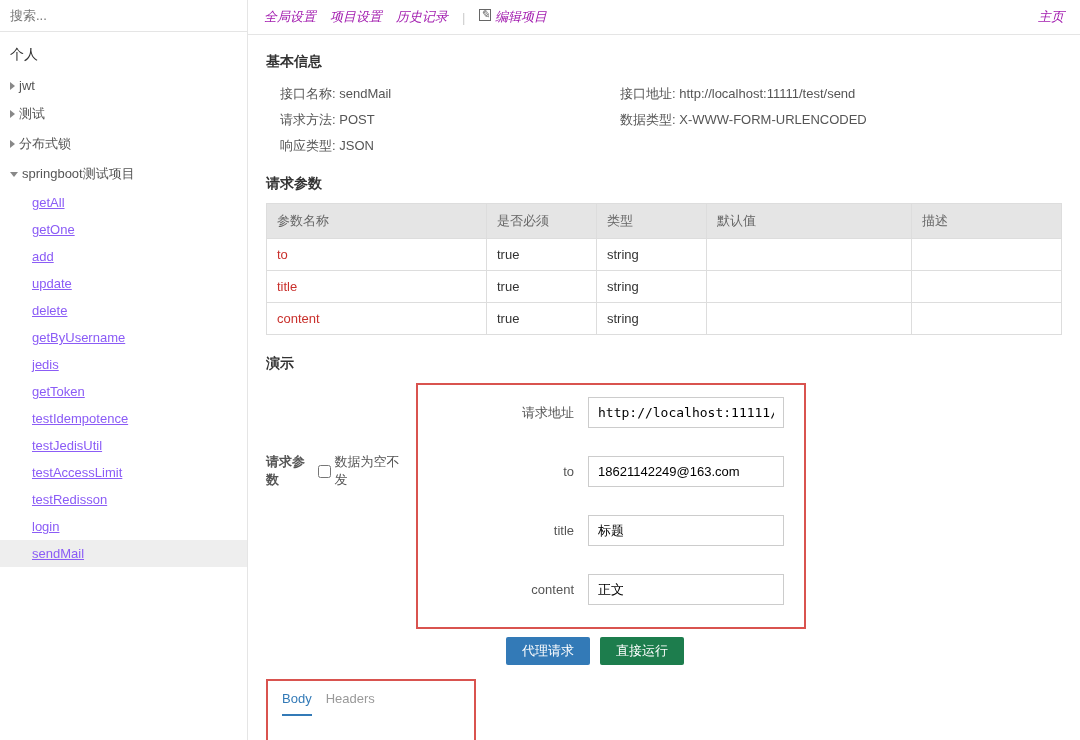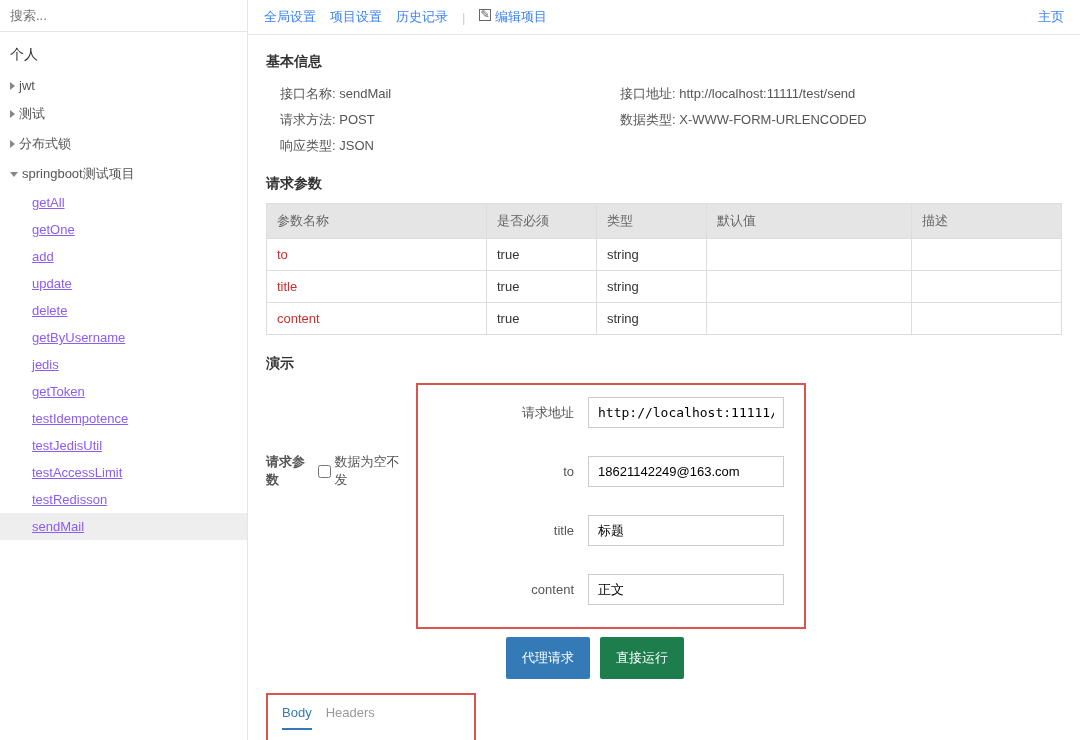--- a/index.html
+++ b/index.html
@@ -13,41 +13,41 @@
 .tree-item { padding: 6px 10px 6px 10px; cursor: pointer; display: flex; align-items: center; gap: 4px; color: #555; }
 .tree-item .caret { display: inline-block; width: 0; height: 0; border-style: solid; }
 .tree-item .caret-right { border-width: 4px 0 4px 5px; border-color: transparent transparent transparent #888; }
 .tree-item .caret-down { border-width: 5px 4px 0 4px; border-color: #888 transparent transparent transparent; }
 .tree-child { padding: 6px 10px 6px 32px; cursor: pointer; color: #8b5cf6; text-decoration: underline; }
 .tree-child.active { background: #eee; }
 .main { flex: 1; display: flex; flex-direction: column; overflow: hidden; }
 .topbar { border-bottom: 1px solid #e5e5e5; padding: 8px 16px; display: flex; align-items: center; gap: 14px; color: #666; font-size: 13px; }
 .topbar .divider { color: #ccc; }
 .topbar .spacer { flex: 1; }
-.topbar a { color: #3b82f6; cursor: pointer; }
+.topbar a { color: #a21caf; cursor: pointer; font-style: italic; }
 .content { flex: 1; overflow-y: auto; padding: 18px; }
 .section-title { font-weight: bold; color: #333; margin-bottom: 10px; font-size: 14px; }
 .info-grid { display: flex; flex-wrap: wrap; color: #555; margin-bottom: 16px; padding-left: 14px; }
 .info-item { width: 340px; padding: 4px 0; font-size: 13px; }
 .info-item.wide { width: 420px; }
 .param-table { width: 100%; border-collapse: collapse; margin-bottom: 20px; }
 .param-table th, .param-table td { border: 1px solid #ddd; padding: 8px 10px; text-align: left; font-size: 13px; font-weight: normal; }
 .param-table th { background: #e5e5e5; color: #666; }
 .param-table td.pname { color: #c9302c; }
 .demo-wrap { display: flex; gap: 10px; }
 .demo-left { width: 140px; padding-top: 70px; }
 .checkbox-line { display: flex; align-items: center; gap: 4px; color: #555; font-size: 13px; }
 .red-box { border: 2px solid #d9534f; padding: 12px 20px 12px 70px; }
 .form-row { display: flex; align-items: center; margin: 0 0 28px 0; }
 .form-row:last-child { margin-bottom: 10px; }
 .form-row label { width: 100px; text-align: right; padding-right: 14px; color: #555; font-size: 13px; }
 .form-row input { flex: 1; max-width: 320px; border: 1px solid #ccc; padding: 7px 9px; font-size: 13px; font-family: monospace; }
 .form-row input.normal { font-family: inherit; }
 .btn-row { padding-left: 240px; margin: 8px 0 14px 0; display: flex; gap: 10px; }
-.btn { padding: 12px 16px; border: none; color: #fff; cursor: pointer; font-size: 13px; border-radius: 2px; }
+.btn { padding: 5px 16px; border: none; color: #fff; cursor: pointer; font-size: 13px; border-radius: 2px; }
 .btn-primary { background: #337ab7; }
 .btn-success { background: #1d7d4d; }
 .response-box { border: 2px solid #d9534f; width: 210px; padding: 0; }
 .tabs { display: flex; gap: 14px; padding: 10px 14px 0 14px; }
 .tab { color: #999; cursor: pointer; padding-bottom: 8px; }
 .tab.active { color: #337ab7; border-bottom: 2px solid #337ab7; }
 .json-body { padding: 12px 10px 14px 10px; font-family: monospace; font-size: 12px; line-height: 1.5; white-space: pre; }
 .edit-icon { display:inline-block; width:12px; height:12px; border:1px solid #666; position:relative; transform:rotate(0deg); }
 .edit-icon::after { content:"✎"; position:absolute; left:0; top:-2px; font-size:11px; color:#666;}
 </style>
@@ -82,20 +82,21 @@
       <div class="tree-child">add</div>
       <div class="tree-child">update</div>
       <div class="tree-child">delete</div>
       <div class="tree-child">getByUsername</div>
       <div class="tree-child">jedis</div>
       <div class="tree-child">getToken</div>
       <div class="tree-child">testIdempotence</div>
       <div class="tree-child">testJedisUtil</div>
       <div class="tree-child">testAccessLimit</div>
       <div class="tree-child">testRedisson</div>
+      <div class="tree-child">login</div>
       <div class="tree-child active">sendMail</div>
     </div>
   </aside>
 
   <main class="main">
     <div class="topbar">
       <a>全局设置</a>
       <a>项目设置</a>
       <a>历史记录</a>
       <span class="divider">|</span>

